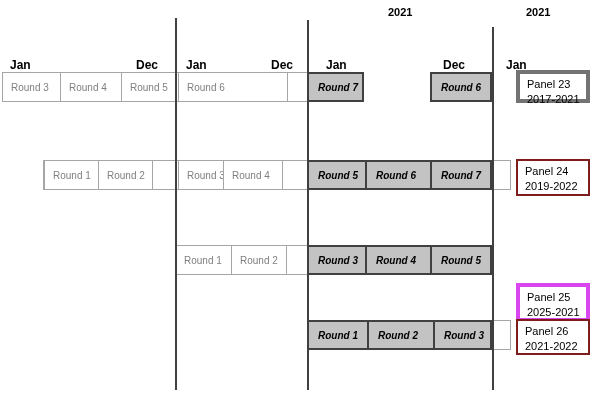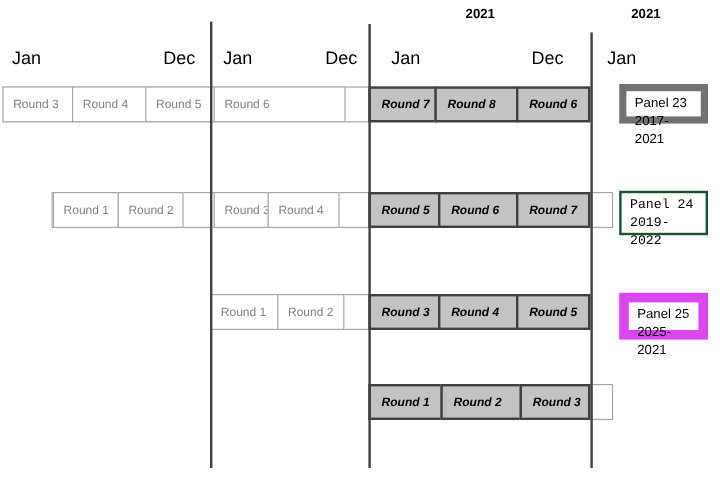--- a/index.html
+++ b/index.html
@@ -11,23 +11,24 @@
     overflow: hidden;
   }
 
   
   .year-label {
     position: absolute; top: 6px;
     font-size: 11px; font-weight: bold; color: #000;
     z-index: 6;
   }
   .month-label {
-    position: absolute; top: 40px;
-    font-size: 15px; color: #000;
+    position: absolute; top: 58px;
+    font-size: 12px; color: #000;
     z-index: 6;
+    font-weight: bold;
   }
 
   
   .vline {
     position: absolute; width: 2px; background: #404040; z-index: 4;
   }
 
   
   .outline {
     position: absolute; height: 30px;
@@ -55,23 +56,23 @@
 
   
   .panel-box {
     position: absolute; left: 516px; width: 74px;
     box-sizing: border-box; background: #ffffff;
     padding: 3px 4px 0 7px;
     font-size: 11px; line-height: 15px; color: #000;
     z-index: 2;
   }
   .panel-box .ln { display: block; }
-  .pb-thin  { border: 6px solid #737373; }
-  .pb-dark  { border: 8px solid #d946ef; }
-  .pb-gray  { border: 2px solid #14532d; font-family: Liberation Mono, monospace; }
+  .pb-thin  { border: 4px solid #737373; }
+  .pb-dark  { border: 4px solid #d946ef; margin-top: 39px; }
+  .pb-gray  { border: 2px solid #7f1d1d; }
 </style>
 </head>
 <body>
 
 <div class="stage">
 
   <div class="year-label" style="left:388px">2021</div>
   <div class="year-label" style="left:526px">2021</div>
 
   <div class="month-label" style="left:10px">Jan</div>
@@ -85,21 +86,20 @@
   <div class="vline" style="left:175px; top:18px; height:372px"></div>
   <div class="vline" style="left:307px; top:20px; height:370px"></div>
   <div class="vline" style="left:492px; top:27px; height:363px"></div>
 
   <div class="outline" style="left:2px; top:72px; width:306px"></div>
   <div class="round light" style="left:2px;   top:72px; width:59px">Round 3</div>
   <div class="round light" style="left:60px;  top:72px; width:62px">Round 4</div>
   <div class="round light" style="left:121px; top:72px; width:55px">Round 5</div>
   <div class="round light" style="left:178px; top:72px; width:110px">Round 6</div>
   <div class="round active" style="left:307px; top:72px; width:57px">Round 7</div>
-  <div class="round active" style="left:362px; top:72px; width:70px">Round 8</div>
   <div class="round active" style="left:430px; top:72px; width:62px">Round 6</div>
 
   <div class="outline" style="left:43px; top:160px; width:468px"></div>
   <div class="round light" style="left:44px;  top:160px; width:55px">Round 1</div>
   <div class="round light" style="left:98px;  top:160px; width:55px">Round 2</div>
   <div class="round light" style="left:178px; top:160px; width:46px">Round 3</div>
   <div class="round light" style="left:223px; top:160px; width:60px">Round 4</div>
   <div class="round active" style="left:307px; top:160px; width:60px">Round 5</div>
   <div class="round active" style="left:365px; top:160px; width:67px">Round 6</div>
   <div class="round active" style="left:430px; top:160px; width:62px">Round 7</div>
@@ -121,14 +121,18 @@
     <span class="ln">2017-2021</span>
   </div>
   <div class="panel-box pb-gray" style="top:159px; height:37px">
     <span class="ln">Panel 24</span>
     <span class="ln">2019-2022</span>
   </div>
   <div class="panel-box pb-dark" style="top:244px; height:39px">
     <span class="ln">Panel 25</span>
     <span class="ln">2025-2021</span>
   </div>
+  <div class="panel-box pb-gray" style="top:319px; height:36px">
+    <span class="ln">Panel 26</span>
+    <span class="ln">2021-2022</span>
+  </div>
 
 </div>
 
 </body></html>

